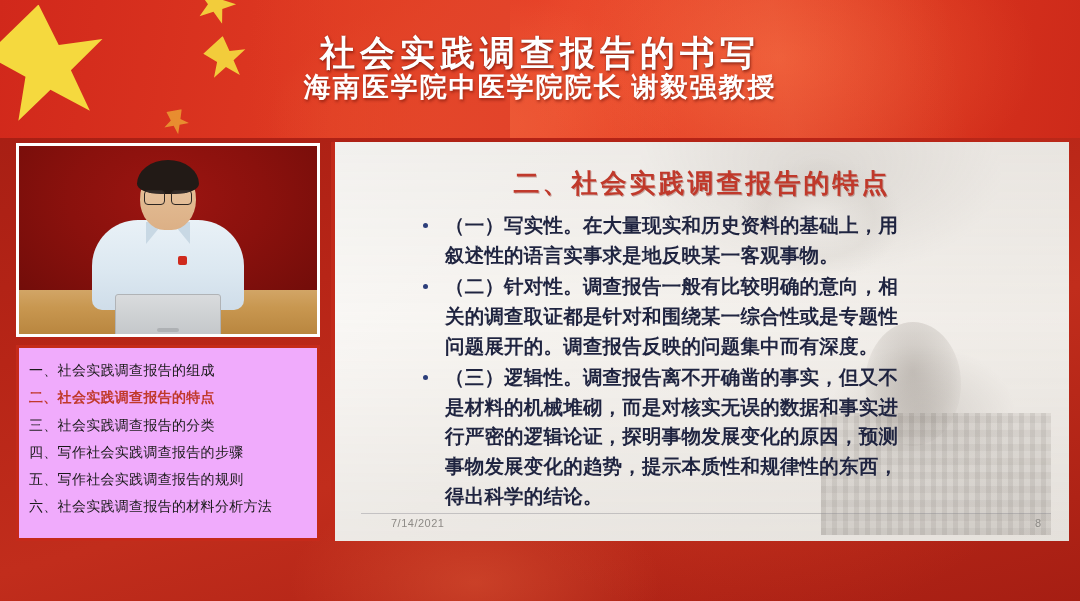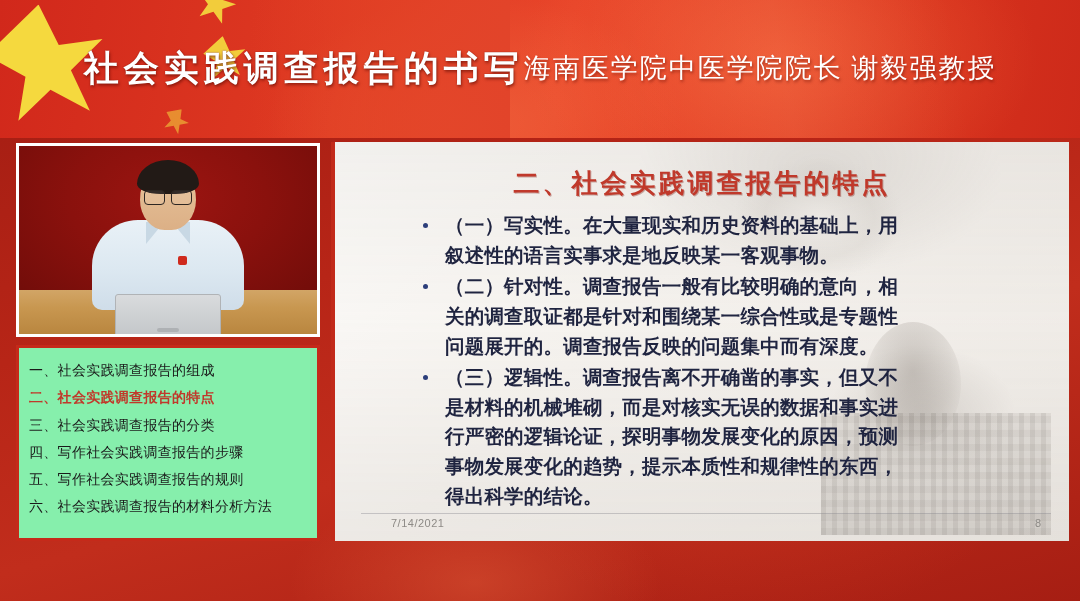--- a/index.html
+++ b/index.html
@@ -37,30 +37,30 @@
   .star.s2 { left:196px; top:-16px; width:40px; height:40px; transform:rotate(18deg); opacity:.92; }
   .star.s3 { left:203px; top:36px; width:44px; height:44px; transform:rotate(-6deg); opacity:.92; }
   .star.s4 { left:163px; top:108px; width:26px; height:26px; transform:rotate(26deg); opacity:.55; }
   .banner-fade {
     position:absolute; left:250px; top:0; width:260px; height:138px;
     background:linear-gradient(90deg, rgba(223,58,34,0) 0%, rgba(226,66,38,0.75) 55%, #e2442a 100%);
   }
 
   .banner-titles {
     position:absolute; left:0; top:0; width:1080px; height:138px;
-    display:flex; align-items:center; justify-content:center;
+    display:flex; flex-direction:column; align-items:center; justify-content:center;
     z-index:6;
   }
   .title-main {
     font-size:35px; font-weight:bold; color:#ffffff; letter-spacing:5px;
     text-shadow:1px 2px 3px rgba(90,10,0,0.55), 0 0 1px rgba(120,20,0,0.9);
     line-height:1.05;
   }
   .title-sub {
-    font-size:27px; font-weight:normal; color:#ffffff; letter-spacing:2px;
+    font-size:27px; font-weight:bold; color:#ffffff; letter-spacing:2px;
     text-shadow:1px 2px 3px rgba(90,10,0,0.5);
     line-height:1.1;
   }
 
   
   .lower {
     position:absolute; left:0; top:138px; width:1080px; height:463px;
     background:
       radial-gradient(ellipse 300px 160px at 44% 96%, rgba(255,130,80,0.28) 0%, rgba(255,130,80,0) 62%),
       radial-gradient(ellipse 420px 300px at 70% 60%, rgba(225,70,40,0.35) 0%, rgba(225,70,40,0) 70%),
@@ -127,21 +127,21 @@
     border:1px solid #b0b3b6;
   }
   .laptop::after {
     content:""; position:absolute; left:50%; transform:translateX(-50%);
     bottom:3px; width:22px; height:4px; background:#aeb1b4; border-radius:2px;
   }
 
   
   .outline-panel {
     position:absolute; left:16px; top:345px; width:304px; height:196px;
-    background:#86efac;
+    background:#f0abfc;
     border:3px solid #c52a1a;
     padding:9px 8px 8px 10px;
   }
   .outline-item {
     font-size:14px; line-height:1.95; color:#1a1a1a;
     letter-spacing:0.3px; white-space:nowrap;
   }
   .outline-item.active { color:#c0392b; font-weight:bold; }
 
   

